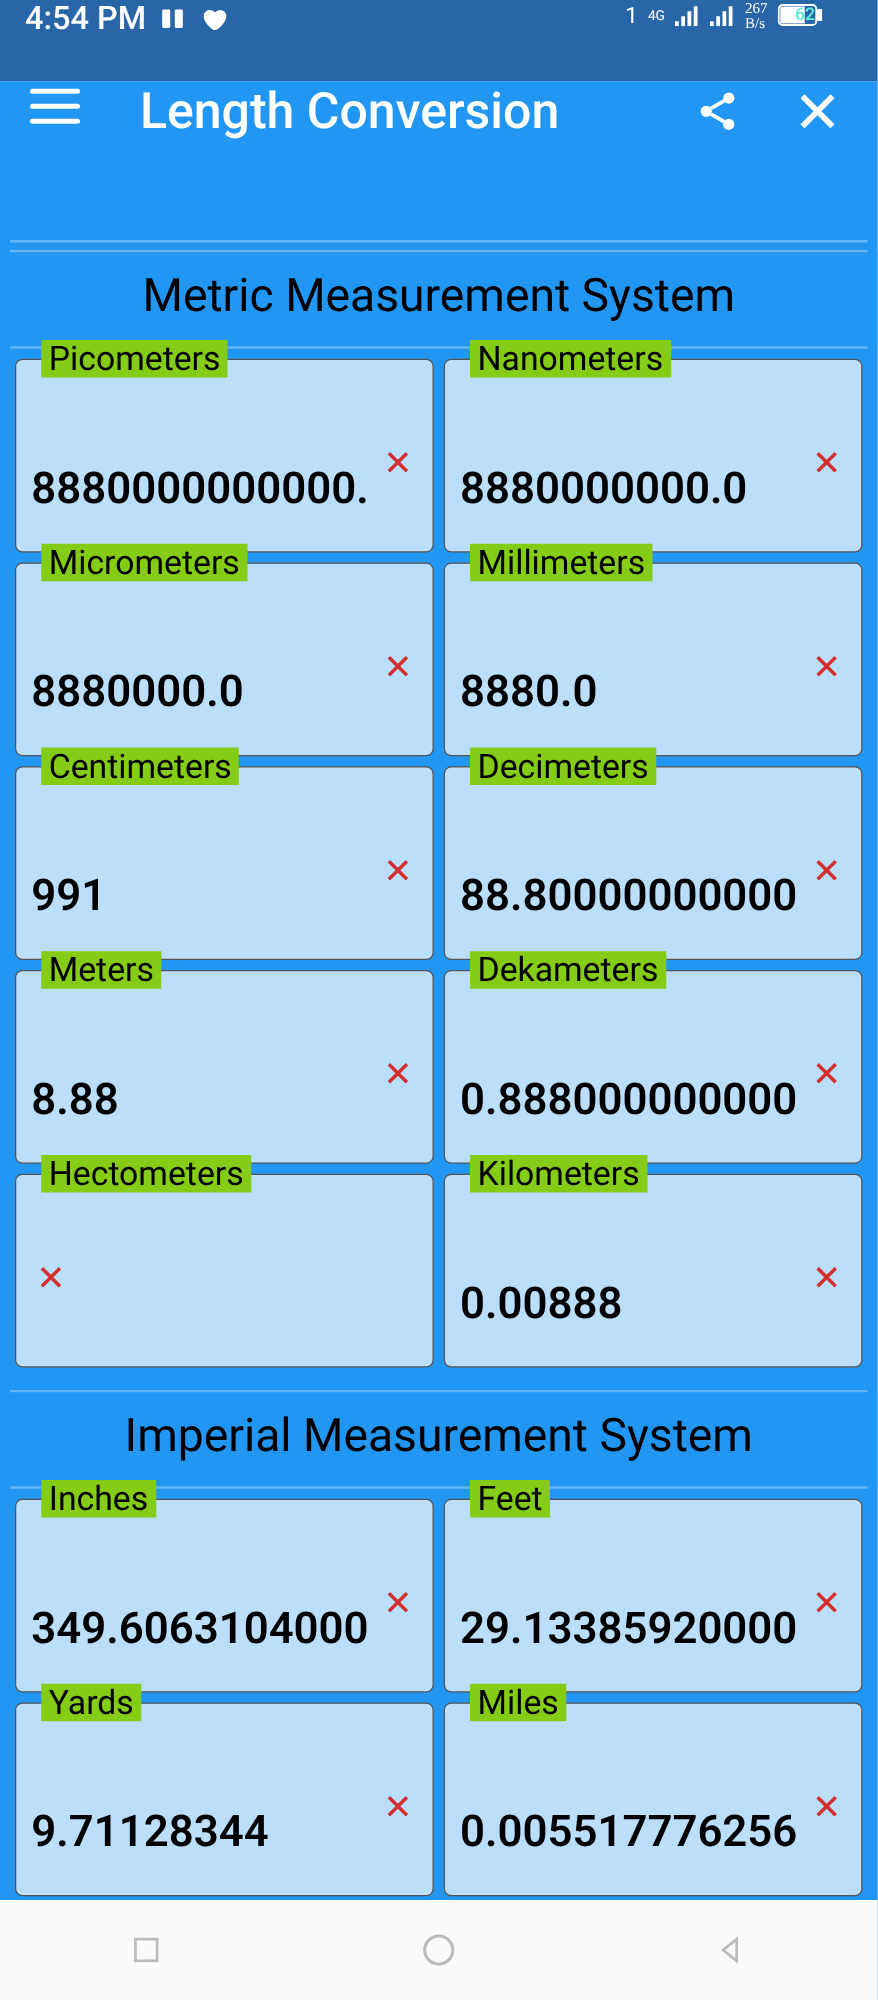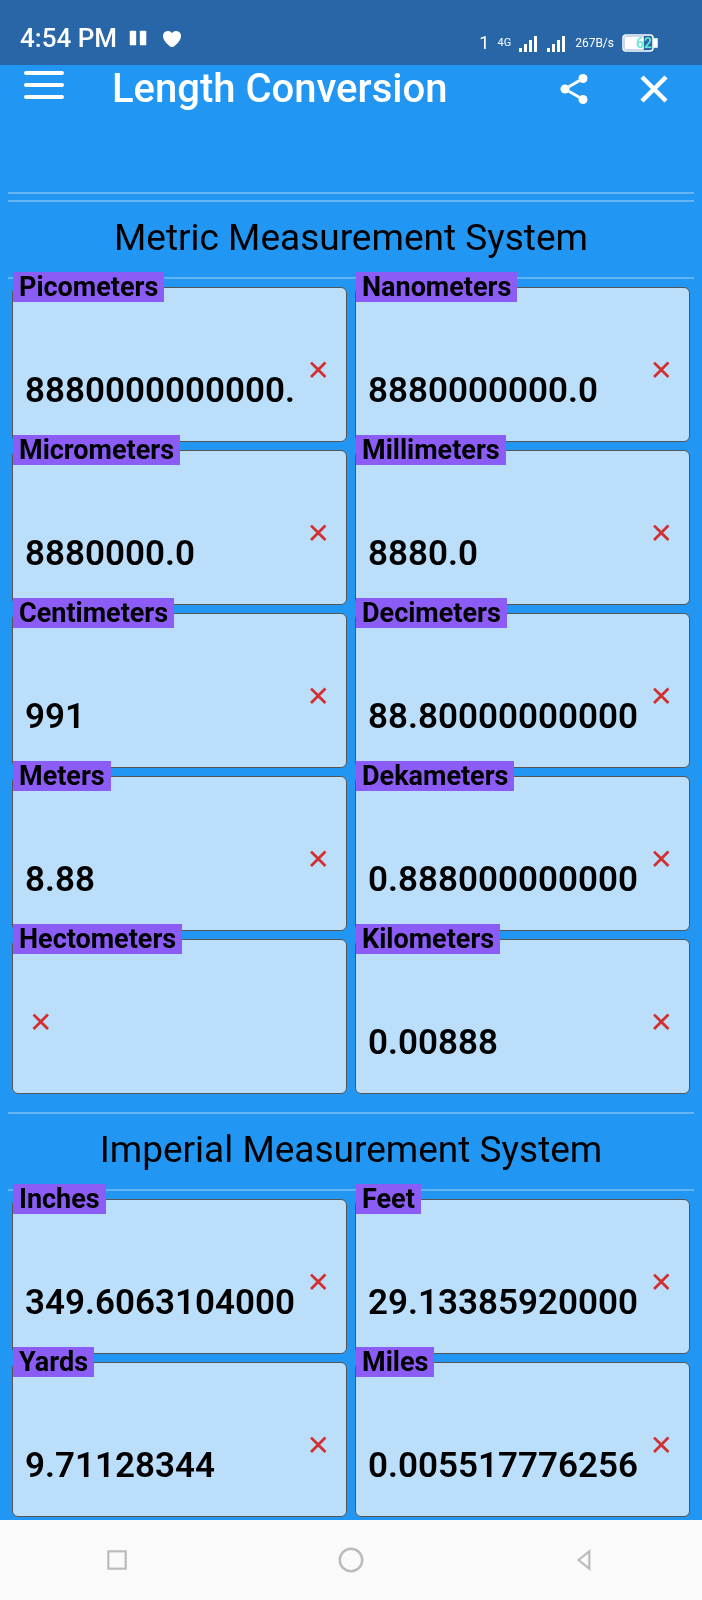--- a/index.html
+++ b/index.html
@@ -7,23 +7,23 @@
   width: 702px;
   height: 1600px;
   font-family: -apple-system, BlinkMacSystemFont, "Segoe UI", Roboto, Arial, sans-serif;
   background: #f0f0f0;
   overflow: hidden;
 }
 .status-bar {
   background: #2866a8;
   height: 65px;
   display: flex;
-  align-items: flex-end;
+  align-items: flex-start;
   justify-content: space-between;
-  padding: 12px 20px;
+  padding: 0 20px;
   color: #fff;
 }
 .status-left {
   display: flex;
   align-items: center;
   gap: 10px;
 }
 .status-time {
   font-size: 26px;
   font-weight: 500;
@@ -114,25 +114,25 @@
   border: 1.5px solid #555;
   border-radius: 6px;
   position: relative;
   padding: 42px 12px 30px 12px;
   display: flex;
   align-items: center;
 }
 .field-label {
   position: absolute;
   top: -16px;
-  left: 0;
-  background: #8b5cf6;
+  left: 20px;
+  background: #84cc16;
   color: #000;
   font-size: 27px;
-  font-weight: 700;
+  font-weight: 400;
   padding: 0 6px;
   line-height: 30px;
 }
 .field-value {
   font-size: 35px;
   font-weight: 600;
   color: #000;
   flex: 1;
   white-space: nowrap;
   overflow: hidden;
@@ -195,21 +195,21 @@
         </svg>
     </span>
     <span class="status-icon">
       <svg width="20" height="18" viewBox="0 0 20 18" fill="#fff">
           <rect x="0" y="14" width="3" height="4"></rect>
           <rect x="5" y="10" width="3" height="8"></rect>
           <rect x="10" y="6" width="3" height="12"></rect>
           <rect x="15" y="2" width="3" height="16"></rect>
         </svg>
     </span>
-    <span style="display:flex;flex-direction:row;font-size:12px;line-height:1;">
+    <span style="display:flex;flex-direction:column;font-size:12px;line-height:1;font-family:Liberation Serif, serif;">
       <span>267</span>
       <span>B/s</span>
     </span>
     <span class="status-icon">
       <svg width="36" height="18" viewBox="0 0 36 18" fill="none" stroke="#fff" stroke-width="1.5">
           <rect x="1" y="1" width="30" height="16" rx="3"></rect>
           <rect x="32" y="5" width="3" height="8" fill="#fff"></rect>
           <rect x="3" y="3" width="18" height="12" fill="#fff"></rect>
         </svg>
     </span>

